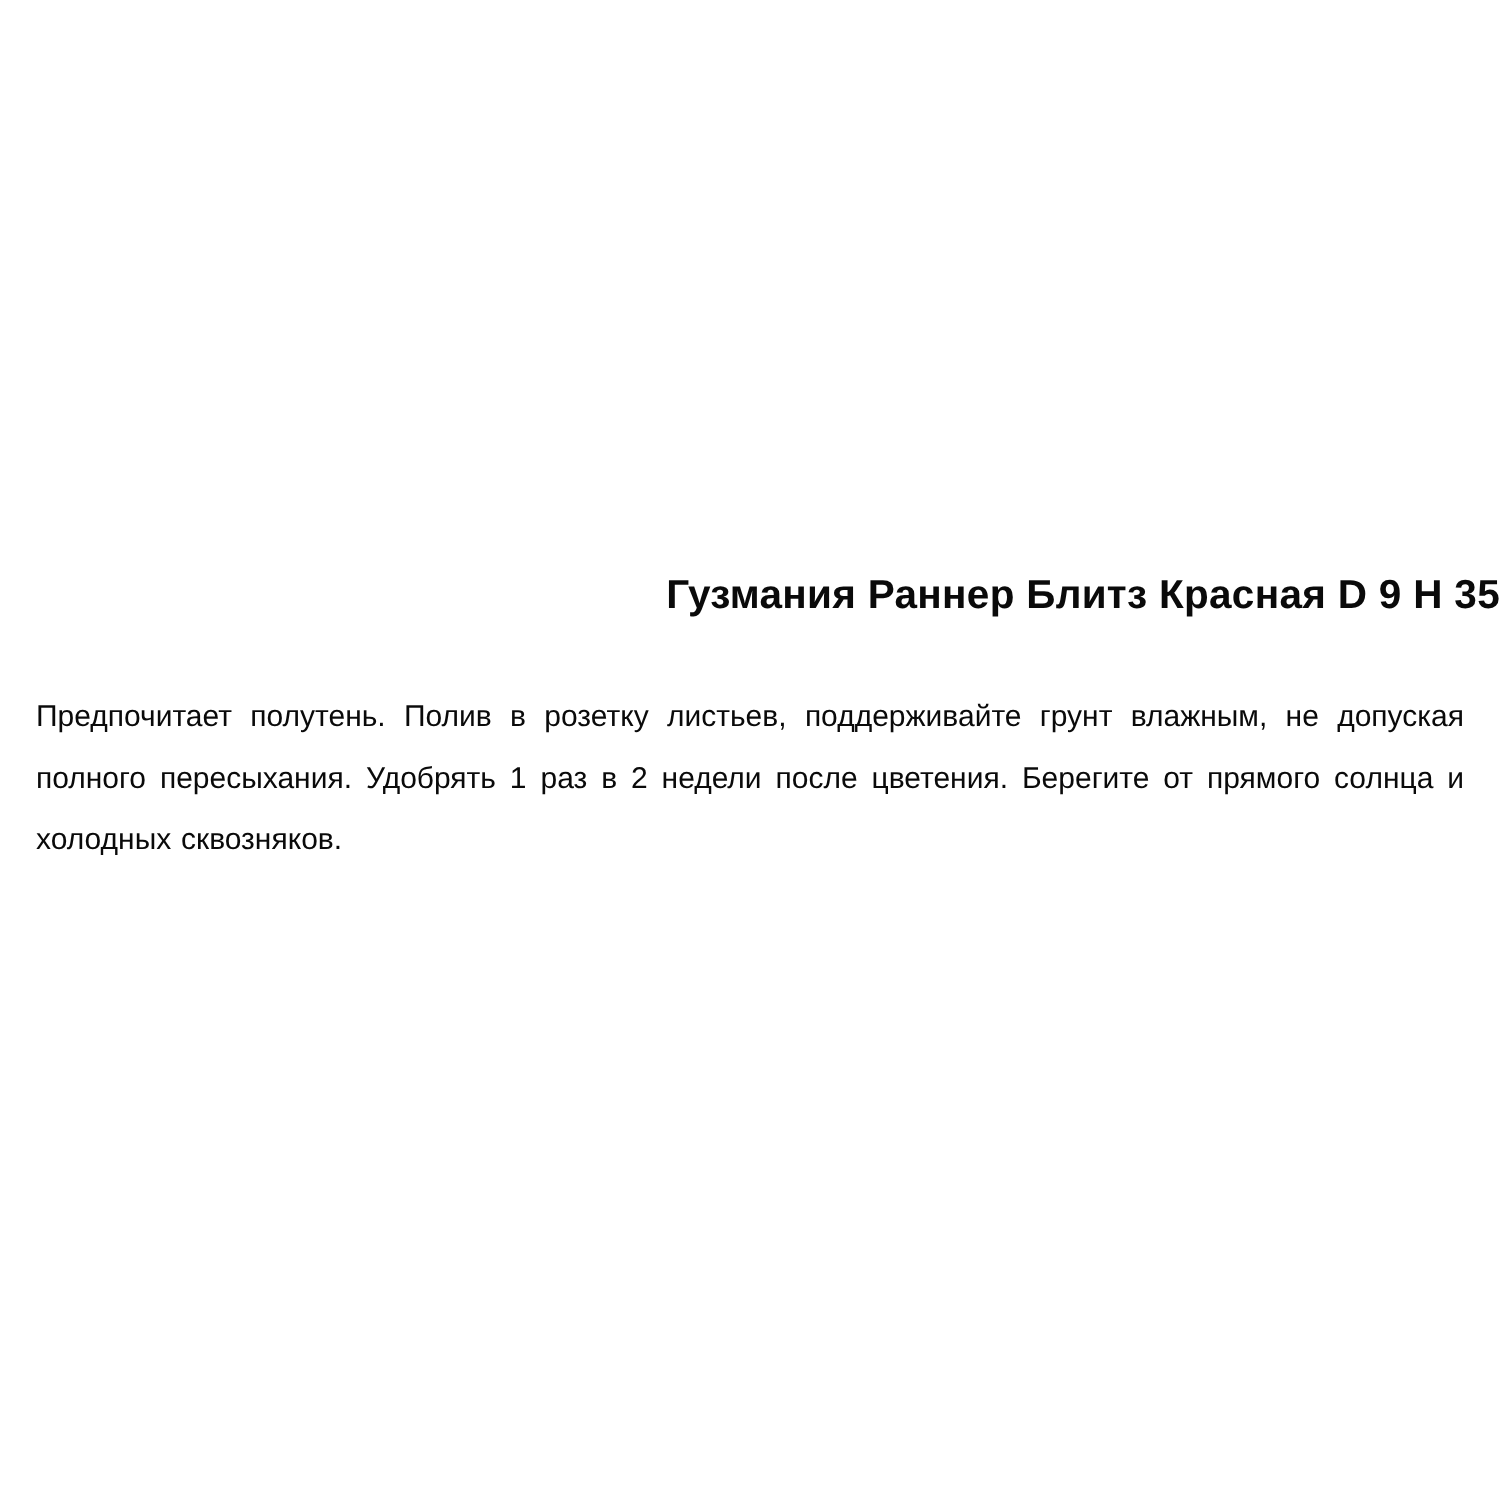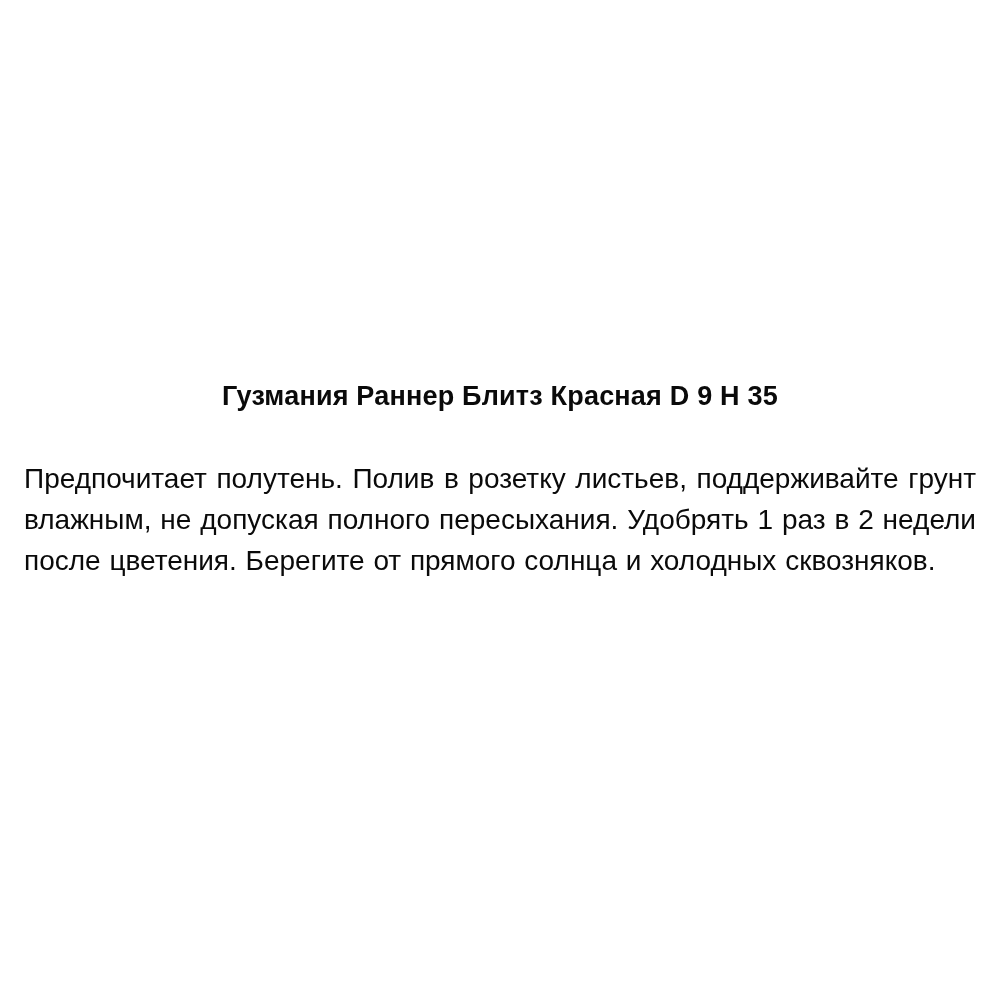--- a/index.html
+++ b/index.html
@@ -18,33 +18,33 @@
     height: 1000px;
     background: #ffffff;
     color: #000000;
   }
 
   .title {
     position: absolute;
     top: 381px;
     left: 0;
     width: 1000px;
-    text-align: center;
+    text-align: right;
     font-size: 27px;
     font-weight: bold;
     color: #0a0a0a;
     letter-spacing: 0.2px;
   }
 
   .description {
     position: absolute;
     top: 458px;
     left: 24px;
     width: 952px;
-    font-size: 28px;
+    font-size: 20px;
     line-height: 41px;
     color: #0a0a0a;
     text-align: justify;
     text-align-last: left;
     word-spacing: 1px;
   }
 </style>
 </head>
 <body>
 

